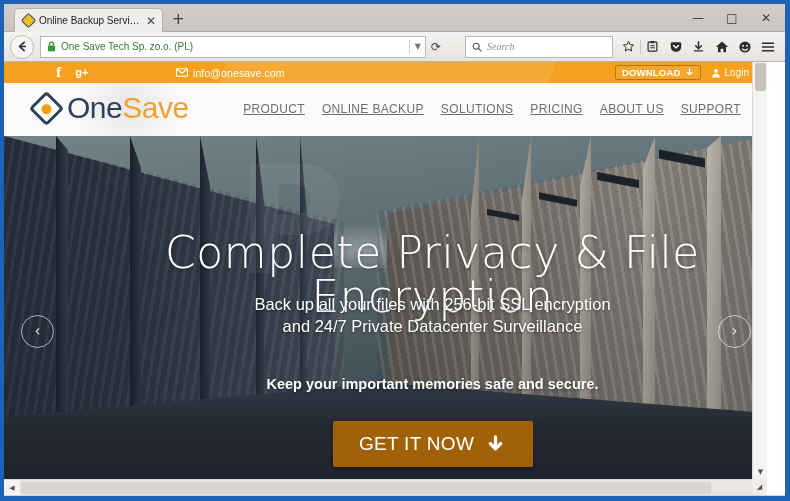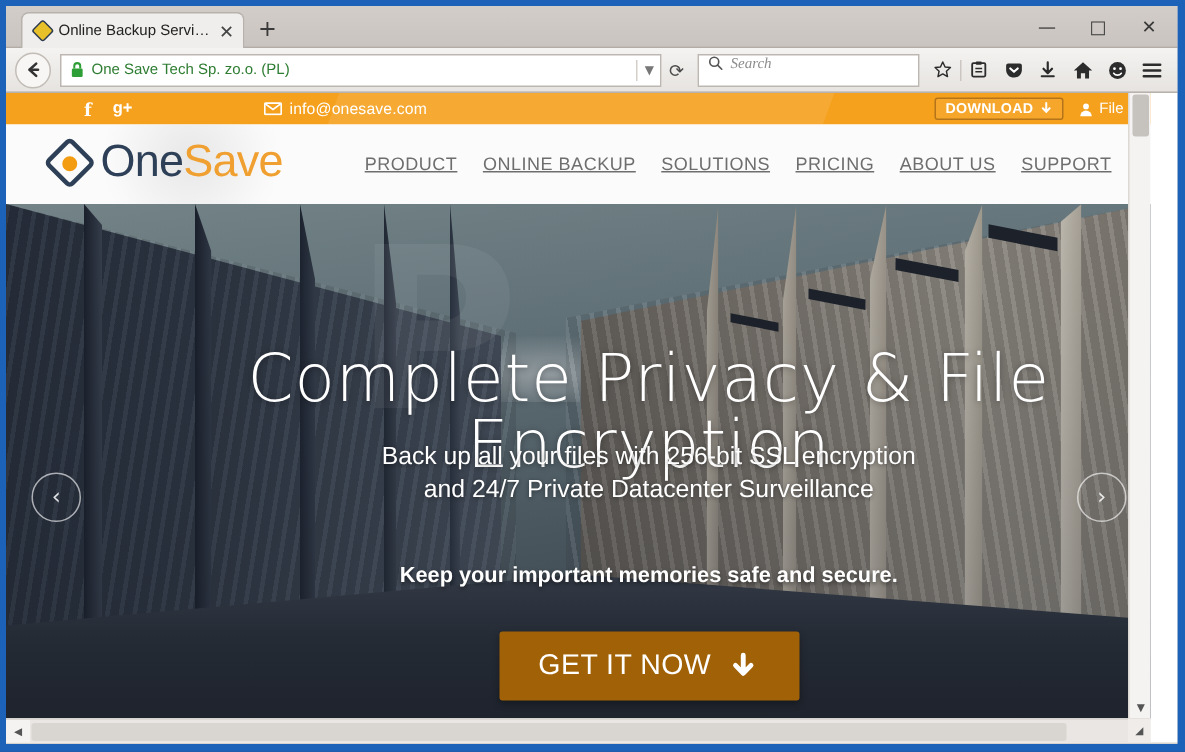--- a/index.html
+++ b/index.html
@@ -135,24 +135,24 @@
   .reload {
     flex: 0 0 auto;
     padding: 0 5px;
     font-size: 12px; color: #4a4a4a;
     font-family: "DejaVu Sans", sans-serif;
   }
   .searchbox {
     width: 148px; height: 22px;
     background: #fff;
     border: 1px solid #bdb7b1;
-    display: flex; 
+    display: flex; align-items: center;
     gap: 5px;
     padding: 0 6px;
-    margin-left: 4px;
+    margin-left: 19px;
     flex: 0 0 auto;
   }
   .search-placeholder {
     font-size: 10px; color: #8d8d8d;
     font-style: italic;
     font-family: "Liberation Serif", serif;
   }
   .toolicons {
     display: flex; align-items: center;
     flex: 0 0 auto;
@@ -683,21 +683,21 @@
             <span class="dl-label">DOWNLOAD</span>
             <svg width="9" height="9" viewBox="0 0 12 12">
               <path d="M6 1 V8 M3 5.6 L6 8.8 L9 5.6" fill="none" stroke="#fff" stroke-width="1.8" stroke-linecap="round" stroke-linejoin="round"></path>
             </svg>
           </div>
           <div class="login-wrap">
             <svg width="10" height="10" viewBox="0 0 12 12">
               <circle cx="6" cy="3.5" r="2.3" fill="#fff"></circle>
               <path d="M1.4 11.4 a4.6 4.6 0 0 1 9.2 0 Z" fill="#fff"></path>
             </svg>
-            <span class="login-label">File</span>
+            <span class="login-label">Login</span>
           </div>
         </div>
       </div>
 
       <div class="site-header">
         <div class="header-wm"></div>
         <div class="logo">
           <span class="logo-mark">
             <span class="logo-dot"></span>
           </span>

